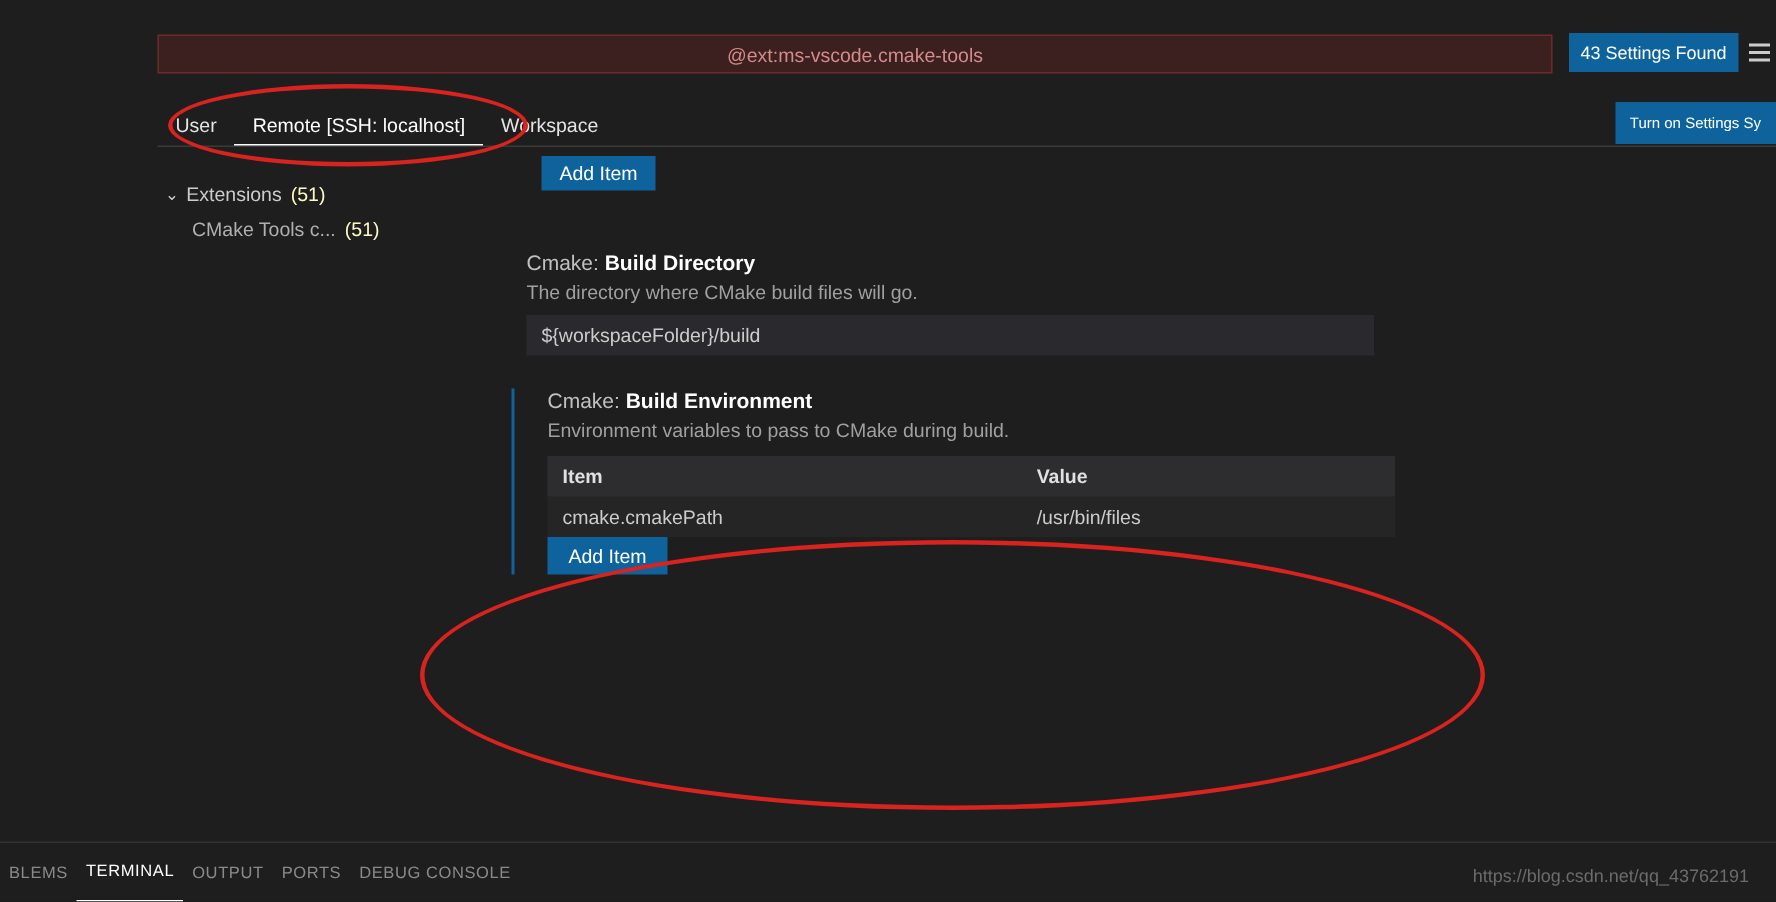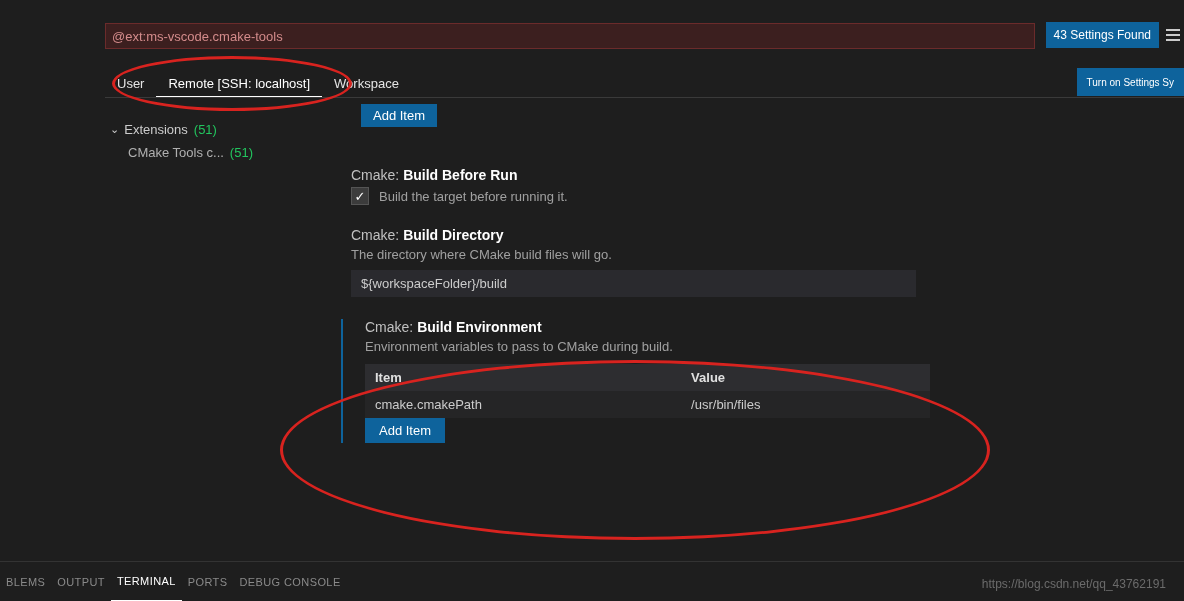--- a/index.html
+++ b/index.html
@@ -30,20 +30,21 @@
     align-items: center;
     padding: 0 6px;
   }
   .search-box input {
     background: transparent;
     border: none;
     outline: none;
     color: #d38b8b;
     font-size: 13px;
     width: 100%;
+    text-align: center;
   }
   .found-badge {
     position: absolute;
     right: 25px;
     top: 0;
     height: 26px;
     background: #0e639c;
     color: #fff;
     font-size: 12px;
     padding: 0 8px;
@@ -106,21 +107,21 @@
     width: 210px;
   }
   .side-row {
     display: flex;
     align-items: center;
     padding: 4px 0;
     color: #cccccc;
     font-size: 13px;
   }
   .chev { margin-right: 5px; font-size: 11px; color: #ccc; display: inline-block; transform: rotate(0deg); }
-  .side-count { color: #22c55e; margin-left: 6px; }
+  .side-count { color: #fef9c3; margin-left: 6px; }
   .side-row.child { padding-left: 18px; color: #b0b0b0; }
 
   .main {
     position: absolute;
     top: 100px;
     left: 345px;
     right: 10px;
   }
   .add-btn {
     background: #0e639c;
@@ -265,30 +266,20 @@
   </div>
   <div class="side-row child">
     <span>CMake Tools c...</span>
     <span class="side-count">(51)</span>
   </div>
 </div>
 
 <div class="main">
   <button class="add-btn">Add Item</button>
 
-  <div class="setting">
-    <div class="setting-title">
-      <span class="prefix">Cmake:</span>
-      <span class="name">Build Before Run</span>
-    </div>
-    <div class="checkbox-row">
-      <div class="checkbox">✓</div>
-      <div class="setting-desc" style="margin:0">Build the target before running it.</div>
-    </div>
-  </div>
 
   <div class="setting">
     <div class="setting-title">
       <span class="prefix">Cmake:</span>
       <span class="name">Build Directory</span>
     </div>
     <div class="setting-desc">The directory where CMake build files will go.</div>
     <div class="text-input-wrap">${workspaceFolder}/build</div>
   </div>
 
@@ -307,21 +298,21 @@
         <div class="col-item">cmake.cmakePath</div>
         <div class="col-value">/usr/bin/files</div>
       </div>
     </div>
     <button class="add-btn2">Add Item</button>
   </div>
 </div>
 
 <div class="bottom-bar">
   <div class="btab">BLEMS</div>
+  <div class="btab active">TERMINAL</div>
   <div class="btab">OUTPUT</div>
-  <div class="btab active">TERMINAL</div>
   <div class="btab">PORTS</div>
   <div class="btab">DEBUG CONSOLE</div>
   <div class="watermark">https://blog.csdn.net/qq_43762191</div>
 </div>
 
 <div class="scratch-circle-1"></div>
 <div class="scratch-circle-2"></div>
 
 </body></html>

